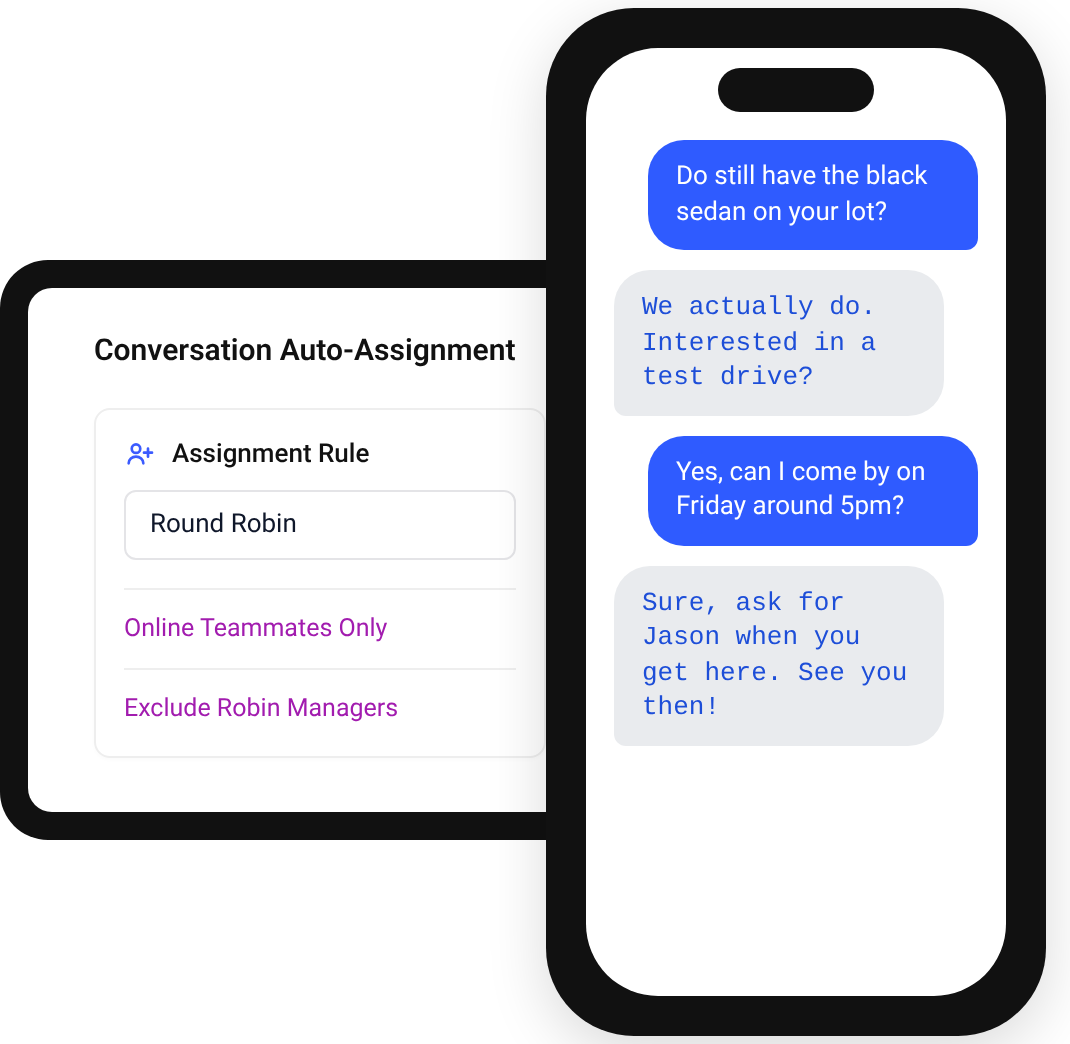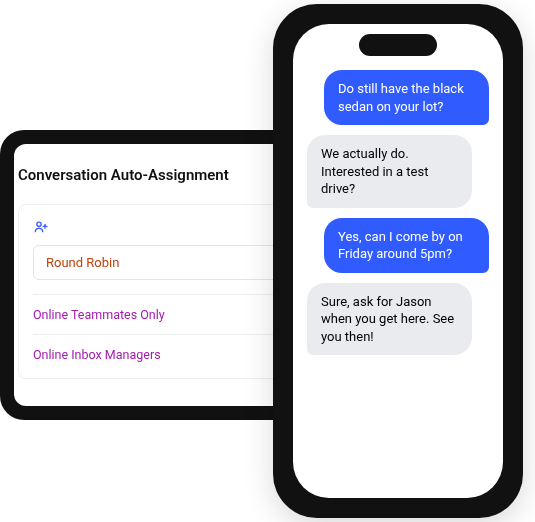--- a/index.html
+++ b/index.html
@@ -21,21 +21,21 @@
       height: 290px;
       background: #111;
       border-radius: 24px;
       padding: 14px;
     }
     .settings-screen {
       width: 100%;
       height: 100%;
       background: #fff;
       border-radius: 12px;
-      padding: 22px 4px;
+      padding: 22px 33px;
     }
     .settings-title {
       font-size: 15px;
       font-weight: 600;
       color: #111;
       margin-bottom: 20px;
     }
     .settings-inner {
       border: 1px solid #eee;
       border-radius: 8px;
@@ -52,21 +52,21 @@
     .rule-label {
       font-size: 13px;
       font-weight: 500;
       color: #111;
     }
     .rule-select {
       border: 1px solid #e4e4e7;
       border-radius: 6px;
       padding: 9px 12px;
       font-size: 13px;
-      color: #c2410c;
+      color: #0f172a;
       margin-bottom: 14px;
       background: #fff;
     }
     .option-row {
       font-size: 12.5px;
       color: #a21caf;
       padding: 12px 0;
       border-top: 1px solid #eee;
     }
 
@@ -115,44 +115,46 @@
     }
     .bubble.sent {
       align-self: flex-end;
       background: #2f5bff;
       color: #fff;
       border-bottom-right-radius: 6px;
     }
     .bubble.received {
       align-self: flex-start;
       background: #e9ebee;
-      color: #000000;
+      color: #1d4ed8;
       border-bottom-left-radius: 6px;
+      font-family: Liberation Mono, monospace;
     }
   </style>
 </head>
 <body>
 
 <div class="settings-device">
   <div class="settings-screen">
     <div class="settings-title">Conversation Auto-Assignment</div>
     <div class="settings-inner">
       <div class="rule-header">
         <span class="rule-icon">
           <svg width="16" height="16" viewBox="0 0 24 24" fill="none" stroke="#3b5bff" stroke-width="2" stroke-linecap="round" stroke-linejoin="round">
             <circle cx="9" cy="8" r="3.2"></circle>
             <path d="M3.5 19c0-3 2.5-5 5.5-5s5.5 2 5.5 5"></path>
             <line x1="18" y1="8" x2="18" y2="14"></line>
             <line x1="15" y1="11" x2="21" y2="11"></line>
           </svg>
         </span>
+        <span class="rule-label">Assignment Rule</span>
       </div>
       <div class="rule-select">Round Robin</div>
       <div class="option-row">Online Teammates Only</div>
-      <div class="option-row">Online Inbox Managers</div>
+      <div class="option-row">Exclude Robin Managers</div>
     </div>
   </div>
 </div>
 
 <div class="phone-device">
   <div class="phone-screen">
     <div class="phone-notch"></div>
     <div class="chat">
       <div class="bubble sent">Do still have the black sedan on your lot?</div>
       <div class="bubble received">We actually do. Interested in a test drive?</div>

